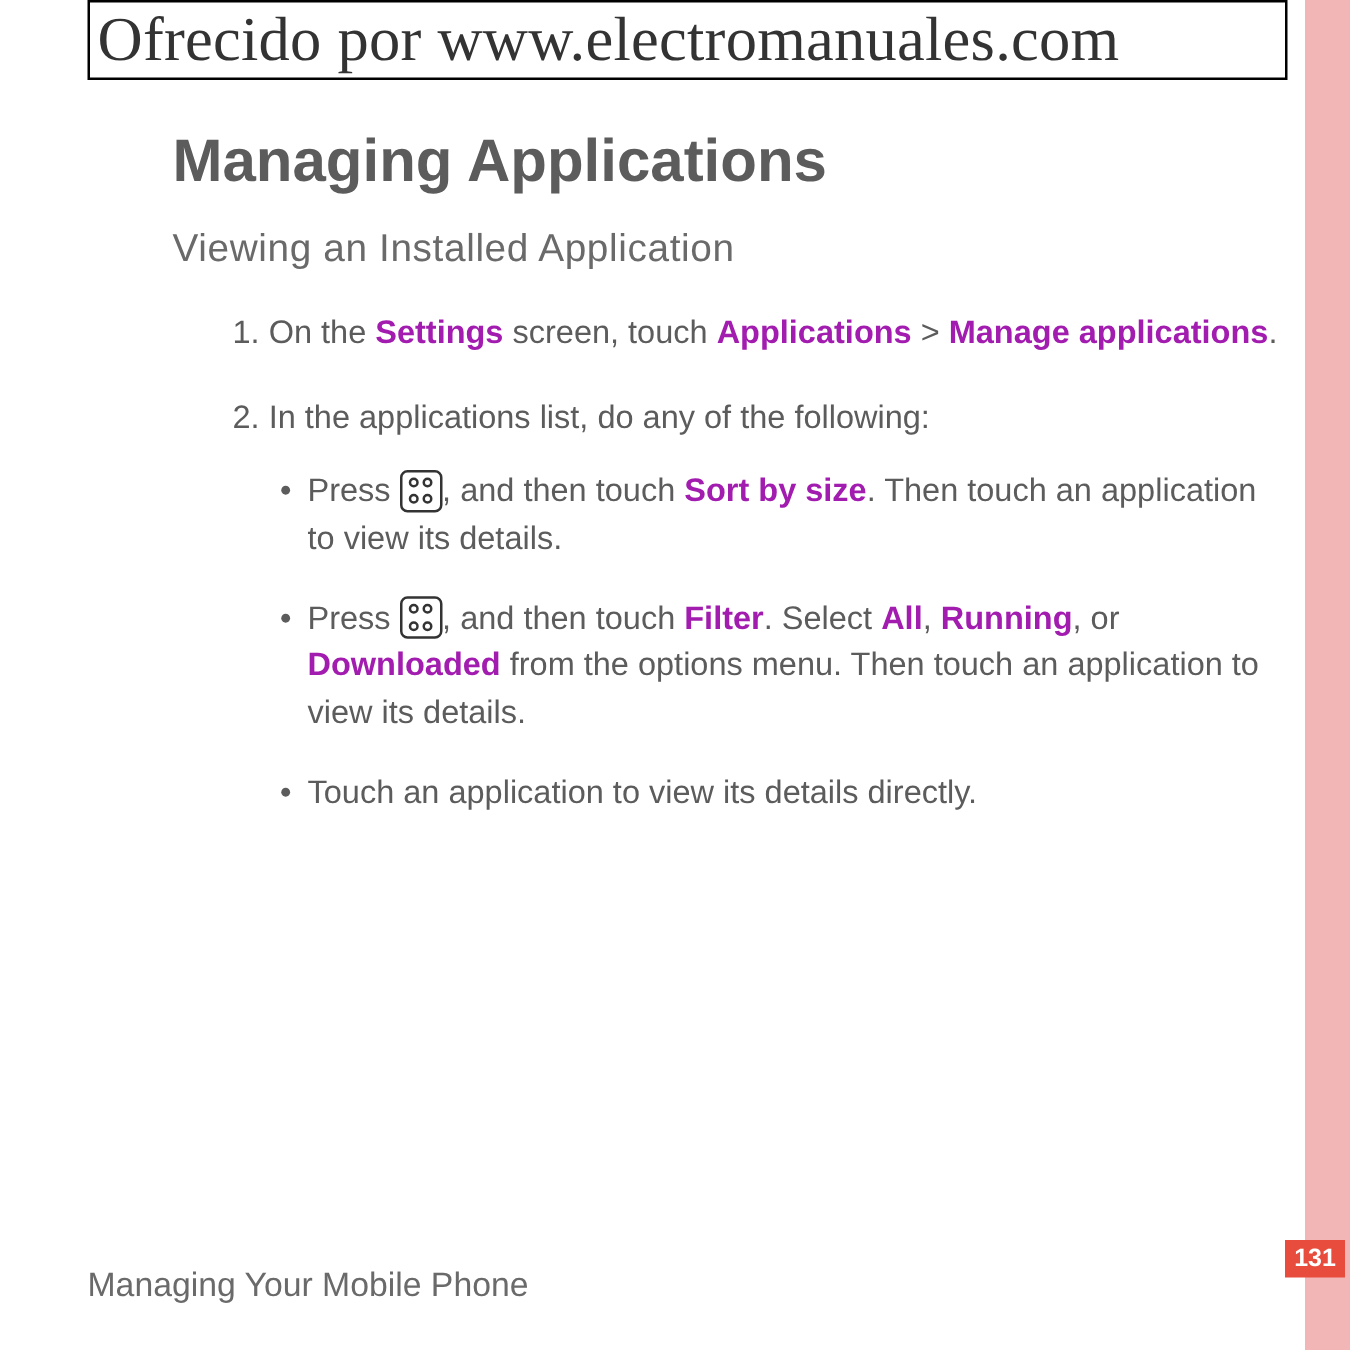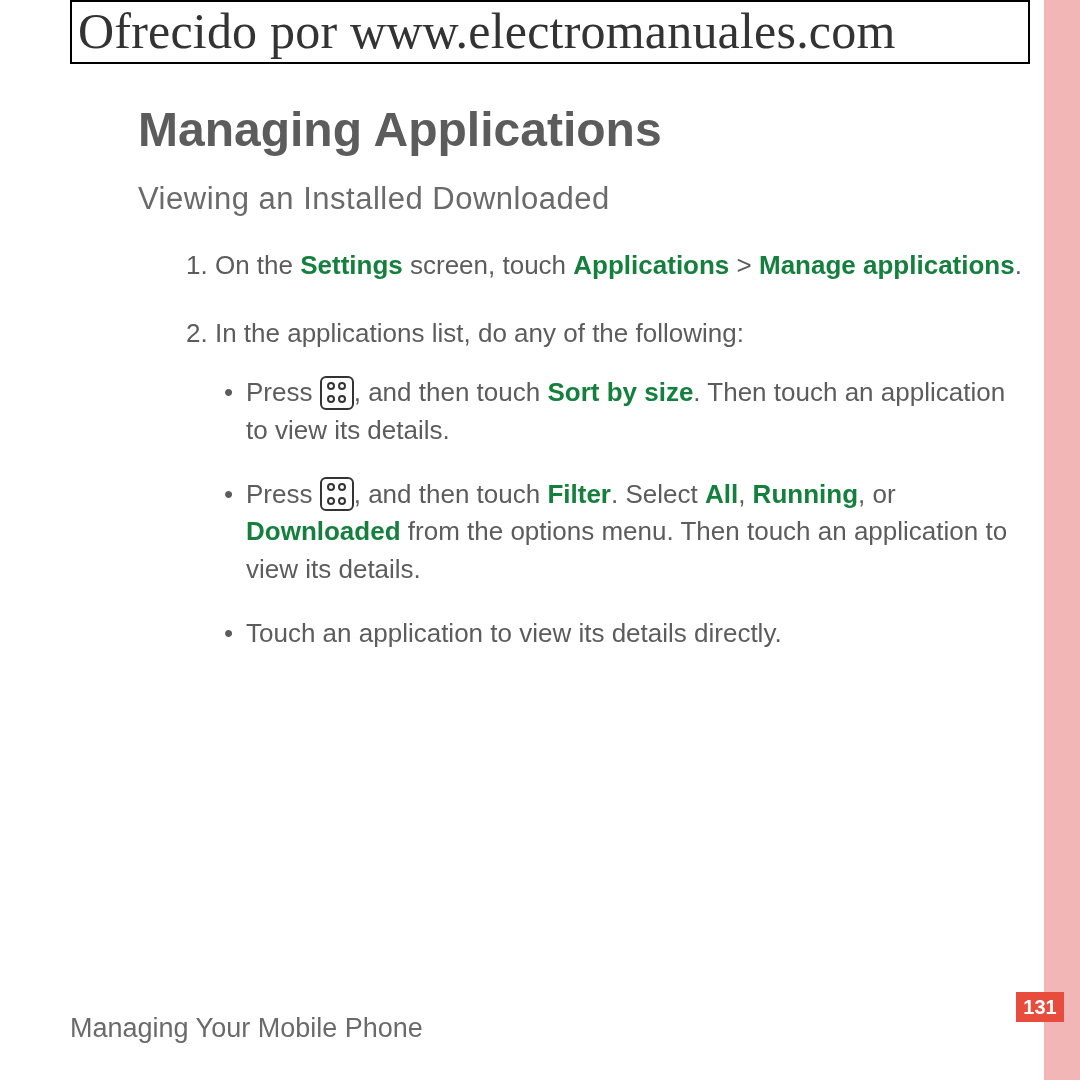--- a/index.html
+++ b/index.html
@@ -14,21 +14,21 @@
   .sidebar {
     position: absolute;
     right: 0;
     top: 0;
     width: 36px;
     height: 1080px;
     background: #f3b6b6;
   }
   .page-badge {
     position: absolute;
-    right: 16px;
+    right: 4px;
     bottom: 58px;
     width: 48px;
     height: 30px;
     background: #e74c3c;
     color: #fff;
     font-size: 20px;
     font-weight: bold;
     display: flex;
     align-items: center;
     justify-content: center;
@@ -87,21 +87,21 @@
     letter-spacing: 0.5px;
   }
   .ol {
     margin: 30px 0 0 116px;
     width: 840px;
     color: #5c5c5c;
     font-size: 26px;
     line-height: 1.45;
   }
   .ol .li { margin-bottom: 30px; }
-  .ol b { color: #15803d; font-weight: bold; }
+  .ol b { color: #a21caf; font-weight: bold; }
   .ul {
     margin: 22px 0 0 38px;
   }
   .ul .bli {
     margin-bottom: 26px;
     position: relative;
     padding-left: 22px;
   }
   .ul .bli::before {
     content: "•";
@@ -144,21 +144,21 @@
 <div class="sidebar"></div>
 <div class="page-badge">131</div>
 
 <div class="content">
 
   <div class="banner">Ofrecido por www.electromanuales.com</div>
 
 
 
   <div class="h1">Managing Applications</div>
-  <div class="h2">Viewing an Installed Downloaded</div>
+  <div class="h2">Viewing an Installed Application</div>
 
   <div class="ol">
     <div class="li">
       <span>1.</span><span> On the </span><b>Settings</b><span> screen, touch </span><b>Applications</b><span> &gt; </span><b>Manage applications</b><span>.</span>
     </div>
 
     <div class="li">
       <span>2.</span><span> In the applications list, do any of the following:</span>
 
       <div class="ul">

